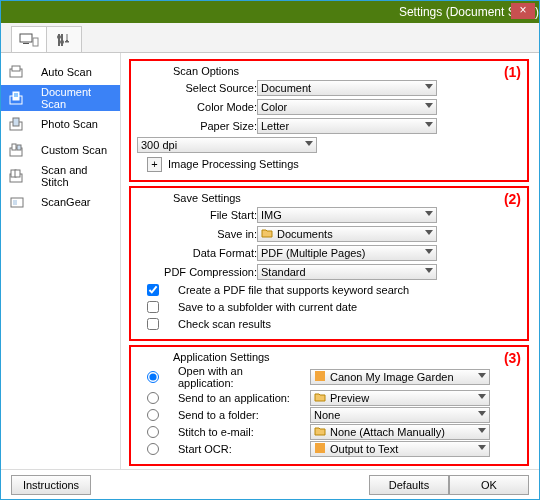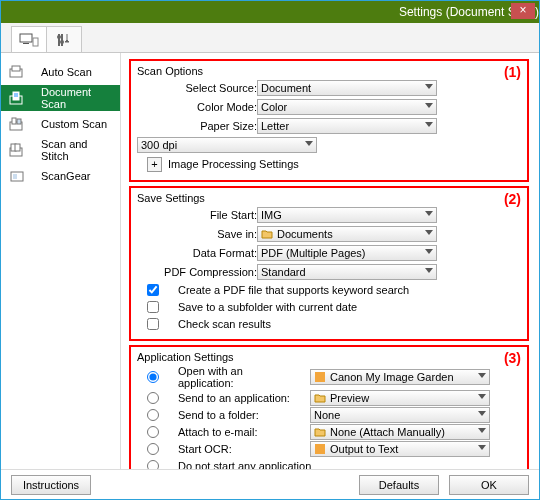--- a/index.html
+++ b/index.html
@@ -80,21 +80,21 @@
   }
   .side-item {
     height: 26px;
     display: flex;
     align-items: center;
     gap: 16px;
     padding: 0 8px;
     cursor: default;
   }
   .side-item.selected {
-    background: #15803d;
+    background: #3b82f6;
     color: #fff;
   }
   .side-icon {
     width: 16px;
     height: 14px;
     flex: 0 0 16px;
   }
   .main {
     flex: 1;
     position: relative;
@@ -103,20 +103,21 @@
   }
   .group {
     border: 2px solid #ff0000;
     padding: 4px 6px 6px 6px;
     margin-bottom: 4px;
     position: relative;
   }
   .group-title {
     font-size: 11px;
     margin-bottom: 2px;
+    margin-left: 36px;
   }
   .annot {
     position: absolute;
     right: 6px;
     top: 3px;
     color: #ff0000;
     font-weight: bold;
     font-size: 14px;
   }
   .row {
@@ -138,21 +139,21 @@
     width: 180px;
     height: 16px;
     font-size: 11px;
     border: 1px solid #a9a9a9;
     background: #f4f4f4;
     padding: 0 3px;
     line-height: 14px;
   }
   .faux-select {
     display: flex;
-    align-items: center;
+    align-items: flex-start;
     position: relative;
     background: linear-gradient(#fefefe, #e6e6e6);
   }
   .faux-select .arrow {
     position: absolute;
     right: 3px;
     top: 3px;
     width: 0; height: 0;
     border-left: 4px solid transparent;
     border-right: 4px solid transparent;
@@ -184,21 +185,20 @@
   input[type=checkbox], input[type=radio] {
     margin: 0 3px 0 0;
     width: 12px; height: 12px;
   }
   .footer {
     height: 30px;
     border-top: 1px solid #dcdcdc;
     display: flex;
     align-items: center;
     padding: 5px 10px;
-    gap: 10px;
   }
   .footer .spacer { flex: 1; }
   .btn {
     min-width: 80px;
     height: 20px;
     border: 1px solid #a0a0a0;
     background: linear-gradient(#fdfdfd, #e4e4e4);
     font-size: 11px;
     text-align: center;
     line-height: 18px;
@@ -249,20 +249,27 @@
               <rect x="1" y="5" width="12" height="8" fill="none" stroke="#fff"></rect>
               <rect x="4" y="1" width="6" height="8" fill="#fff" stroke="#fff"></rect>
               <line x1="5" y1="3" x2="9" y2="3" stroke="#1e90ff"></line>
               <line x1="5" y1="5" x2="9" y2="5" stroke="#1e90ff"></line>
             </svg>
           <span>Document Scan</span>
         </div>
         <div class="side-item">
           <svg class="side-icon" viewBox="0 0 16 14">
               <rect x="1" y="5" width="12" height="8" fill="none" stroke="#777"></rect>
+              <rect x="4" y="1" width="6" height="8" fill="#cde" stroke="#777"></rect>
+            </svg>
+          <span>Photo Scan</span>
+        </div>
+        <div class="side-item">
+          <svg class="side-icon" viewBox="0 0 16 14">
+              <rect x="1" y="5" width="12" height="8" fill="none" stroke="#777"></rect>
               <rect x="3" y="1" width="4" height="6" fill="#fff" stroke="#777"></rect>
               <rect x="8" y="2" width="4" height="5" fill="#cde" stroke="#777"></rect>
             </svg>
           <span>Custom Scan</span>
         </div>
         <div class="side-item">
           <svg class="side-icon" viewBox="0 0 16 14">
               <rect x="1" y="5" width="12" height="8" fill="none" stroke="#777"></rect>
               <rect x="2" y="1" width="5" height="7" fill="#fff" stroke="#777"></rect>
               <rect x="6" y="1" width="5" height="7" fill="#fff" stroke="#777"></rect>
@@ -412,44 +419,40 @@
           <div class="rad-row">
             <input type="radio" name="appset" style="">
             <span class="rlabel">Send to a folder:</span>
             <div class="faux-select">
               <span>None</span>
               <span class="arrow"></span>
             </div>
           </div>
           <div class="rad-row">
             <input type="radio" name="appset" style="">
-            <span class="rlabel">Attach to e-mail:</span>
+            <span class="rlabel">Stitch to e-mail:</span>
             <div class="faux-select">
               <svg class="ico" viewBox="0 0 12 12">
                   <path d="M1 3 L5 3 L6 4 L11 4 L11 10 L1 10 Z" fill="#f3c667" stroke="#b8860b"></path>
                 </svg>
               <span>None (Attach Manually)</span>
               <span class="arrow"></span>
             </div>
           </div>
           <div class="rad-row">
             <input type="radio" name="appset" style="">
             <span class="rlabel">Start OCR:</span>
             <div class="faux-select">
               <svg class="ico" viewBox="0 0 12 12">
                   <rect x="1" y="1" width="10" height="10" fill="#f3a63c"></rect>
                 </svg>
               <span>Output to Text</span>
               <span class="arrow"></span>
             </div>
           </div>
-          <div class="rad-row">
-            <input type="radio" name="appset" style="">
-            <span class="rlabel" style="width:auto">Do not start any application</span>
-          </div>
 
         </div>
 
       </div>
     </div>
 
     <div class="footer">
       <div class="btn"><span>Instructions</span></div>
       <div class="spacer"></div>
       <div class="btn"><span>Defaults</span></div>

